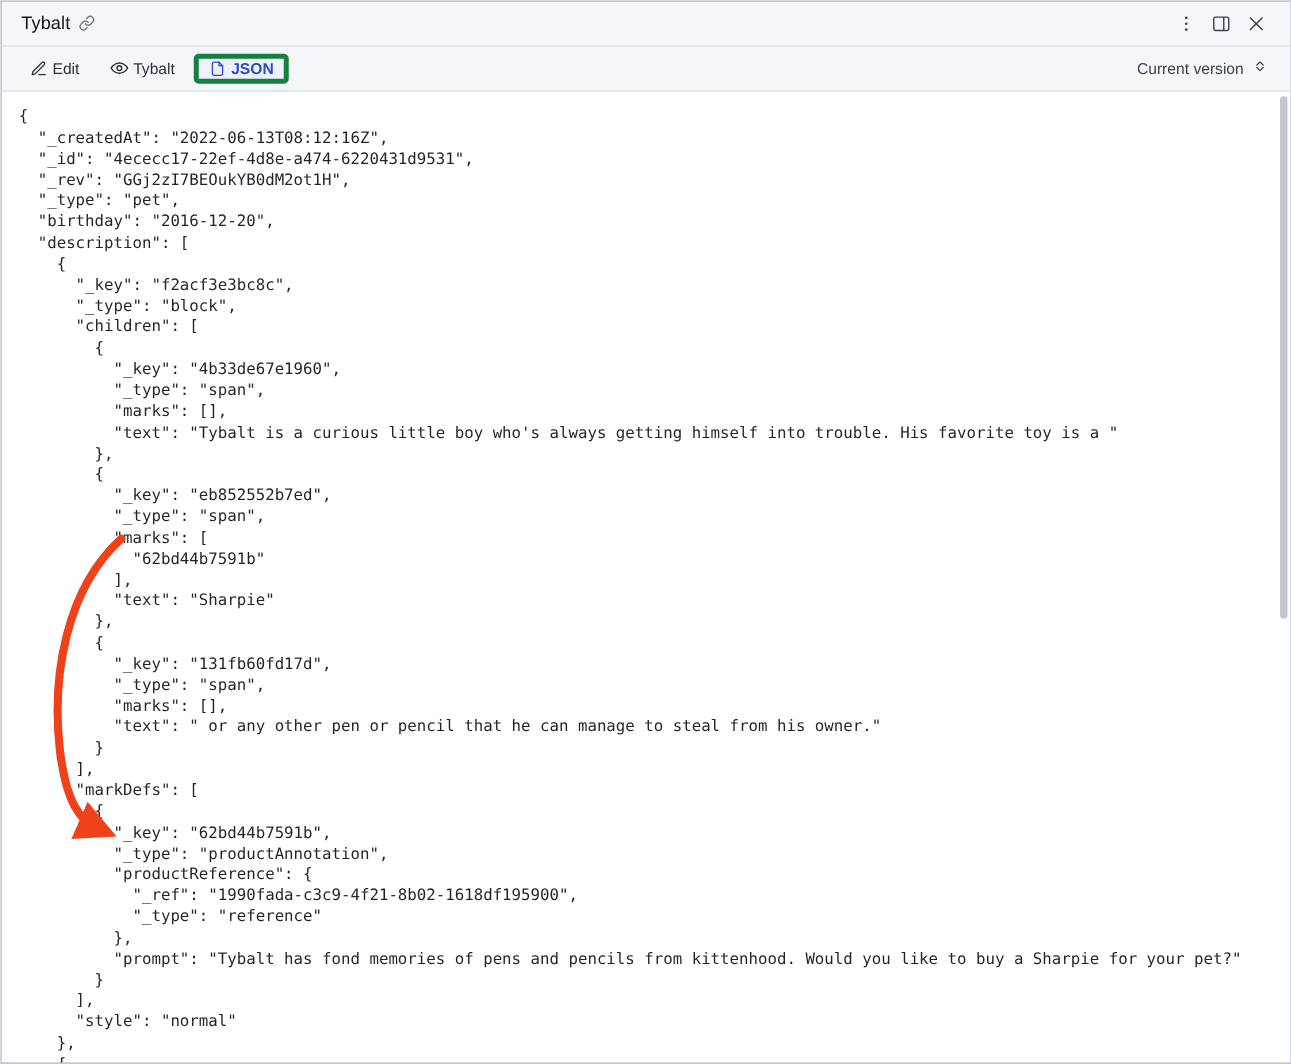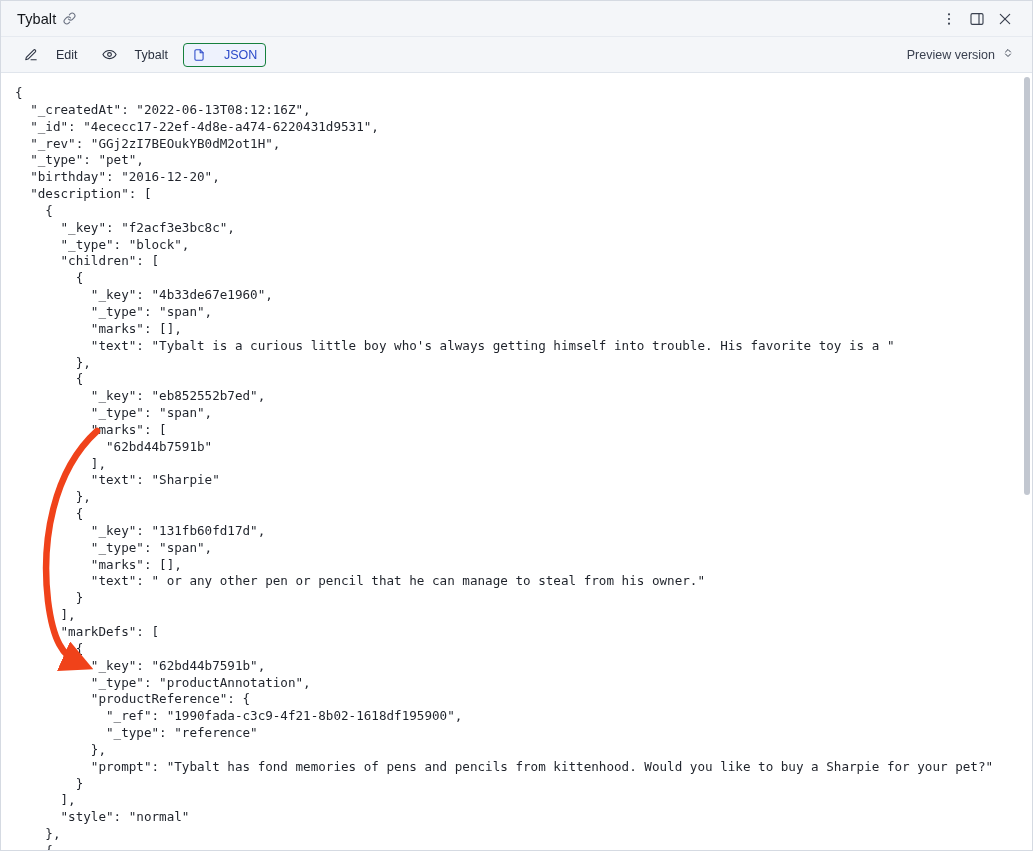--- a/index.html
+++ b/index.html
@@ -56,35 +56,35 @@
     height: 36px;
     background: #f4f6f9;
     border-bottom: 1px solid #e0e5ec;
     display: flex;
     align-items: center;
     padding: 0 14px 0 14px;
   }
   .tool {
     display: inline-flex;
     align-items: center;
-    gap: 18px;
+    gap: 4px;
     height: 24px;
     padding: 0 8px;
     border-radius: 4px;
     font-size: 12.5px;
     color: #2a3140;
     cursor: pointer;
     margin-right: 6px;
     border: 1px solid transparent;
   }
   .tool.active {
     background: #eef2fd;
-    border: 1px solid #15803d;
+    border: 4px solid #15803d;
     color: #2b49c9;
-    font-weight: normal;
+    font-weight: bold;
     text-align: right;
   }
   .tool .ico { display: inline-flex; align-items: center; }
   .toolbar-spacer { flex: 1; }
   .version-label {
     font-size: 12.5px;
     color: #3a4150;
     display: inline-flex;
     align-items: center;
     gap: 7px;
@@ -196,21 +196,21 @@
       <span class="ico">
         <svg width="14" height="14" viewBox="0 0 24 24" fill="none" stroke="currentColor" stroke-width="1.8" stroke-linecap="round" stroke-linejoin="round">
           <path d="M14 3H7a2 2 0 0 0-2 2v14a2 2 0 0 0 2 2h10a2 2 0 0 0 2-2V8Z"></path>
           <path d="M14 3v5h5"></path>
         </svg>
       </span>
       <span>JSON</span>
     </div>
     <span class="toolbar-spacer"></span>
     <div class="version-label">
-      <span>Preview version</span>
+      <span>Current version</span>
       <span class="ico">
         <svg width="12" height="12" viewBox="0 0 24 24" fill="none" stroke="currentColor" stroke-width="2" stroke-linecap="round" stroke-linejoin="round">
           <polyline points="7 10 12 5 17 10"></polyline>
           <polyline points="7 14 12 19 17 14"></polyline>
         </svg>
       </span>
     </div>
   </div>
 
   <div class="json-area">

